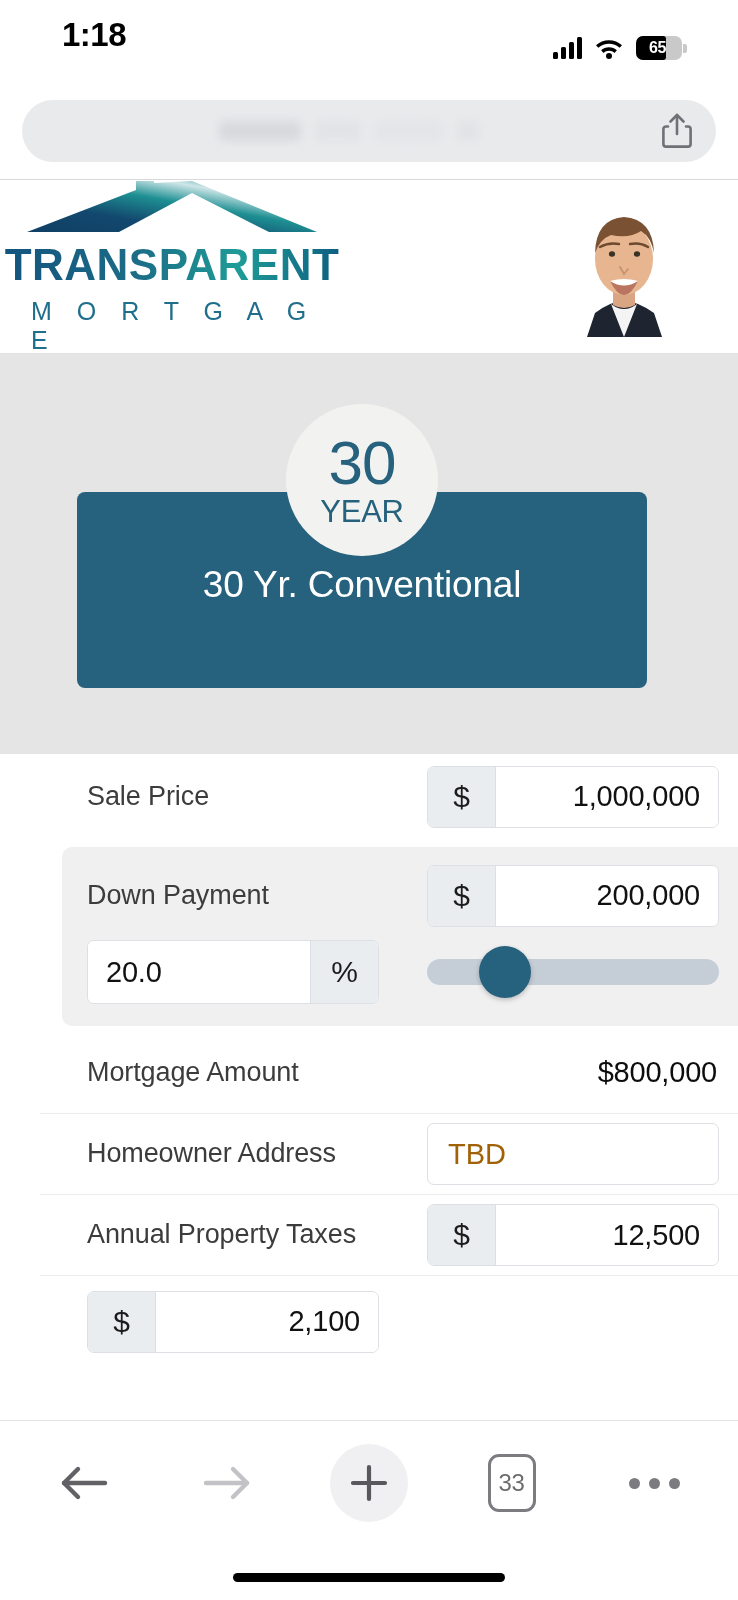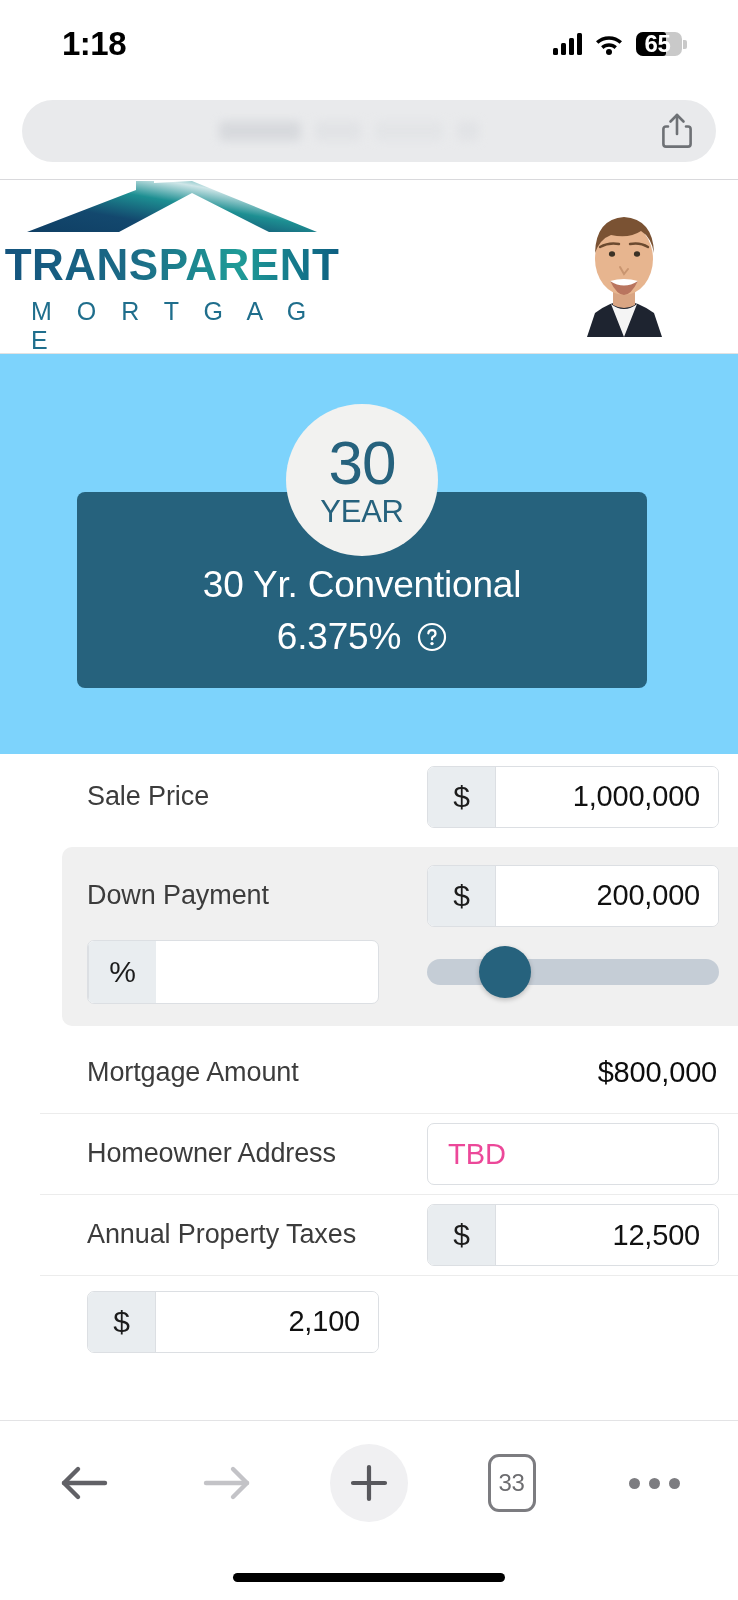--- a/index.html
+++ b/index.html
@@ -20,23 +20,22 @@
     overflow: hidden;
   }
 
   
   .status-bar {
     position: absolute;
     top: 0; left: 0;
     width: 738px;
     height: 80px;
     display: flex;
-    align-items: center;
     justify-content: space-between;
-    padding: 8px 56px 0 62px;
+    padding: 16px 56px 0 62px;
   }
   .status-time {
     font-size: 33px;
     font-weight: bold;
     color: #000;
     letter-spacing: -0.5px;
   }
   .status-right {
     display: flex;
     align-items: center;
@@ -77,21 +76,21 @@
     height: 24px;
     width: 65%;
     background: #000;
     border-radius: 7px 3px 3px 7px;
   }
   .battery-num {
     position: relative;
     z-index: 2;
     width: 100%;
     text-align: center;
-    font-size: 24px;
+    font-size: 16px;
     font-weight: bold;
     color: #fff;
     letter-spacing: -0.4px;
     padding-right: 3px;
   }
   .battery-cap {
     position: absolute;
     right: -5px;
     top: 8px;
     width: 4px;
@@ -187,21 +186,21 @@
   }
 
   .headshot { width: 115px; height: 140px; display:block; }
 
   
   .rate-section {
     position: absolute;
     top: 354px; left: 0;
     width: 738px;
     height: 400px;
-    background: #7dd3fc;
+    background: #e5e5e5;
   }
   .rate-card {
     position: absolute;
     left: 77px; top: 138px;
     width: 570px; height: 196px;
     background: #26627d;
     border-radius: 8px;
     color: #fff;
     text-align: center;
     padding-top: 70px;
@@ -315,21 +314,21 @@
   .text-input {
     width: 292px;
     height: 62px;
     border: 1px solid #dcdfe3;
     border-radius: 7px;
     background: #fff;
     display: flex;
     align-items: center;
     padding: 0 20px;
     font-size: 29px;
-    color: #ec4899;
+    color: #a16207;
   }
 
   
   .dp-block {
     position: relative;
     margin: 10px 22px 0 22px;
     width: 694px;
     background: #f0f0f0;
     border-radius: 10px;
     padding: 8px 0 22px 0;
@@ -502,28 +501,20 @@
       <ellipse cx="70" cy="57" rx="3.1" ry="2.8" fill="#3b3226"></ellipse>
       <path d="M53 70 L57 77 L61 72" stroke="#c99570" stroke-width="2" fill="none" stroke-linecap="round"></path>
       <path d="M43 84 Q57 80 71 84 Q64 95 57 95 Q50 95 43 84 Z" fill="#ffffff"></path>
       <path d="M43 84 Q57 93 71 84 Q64 98 57 98 Q50 98 43 84 Z" fill="#b9755f"></path>
     </svg>
   </div>
 
   <div class="rate-section">
     <div class="rate-card">
       <div class="rate-name">30 Yr. Conventional</div>
-      <div class="rate-line">
-        <span class="rate-pct">6.375%</span>
-        <svg class="help-icon" viewBox="0 0 30 30">
-          <circle cx="15" cy="15" r="13" stroke="#ffffff" stroke-width="2.2" fill="none"></circle>
-          <path d="M11.3 11.4 Q11.6 8.2 15 8.2 Q18.5 8.2 18.5 11.4 Q18.5 13.7 15.6 15 Q15 15.4 15 17.3" stroke="#ffffff" stroke-width="2.2" fill="none" stroke-linecap="round"></path>
-          <circle cx="15" cy="21.6" r="1.7" fill="#ffffff"></circle>
-        </svg>
-      </div>
     </div>
   </div>
 
   <div class="term-badge">
     <div class="term-num">30</div>
     <div class="term-word">YEAR</div>
   </div>
 
   <div class="form">
 
@@ -538,20 +529,21 @@
     <div class="dp-block">
       <div class="row">
         <div class="label">Down Payment</div>
         <div class="input-group">
           <div class="affix left">$</div>
           <div class="field">200,000</div>
         </div>
       </div>
       <div class="dp-lower">
         <div class="pct-group">
+          <div class="field left-align">20.0</div>
           <div class="affix right">%</div>
         </div>
         <div class="slider">
           <div class="slider-track"></div>
           <div class="slider-thumb" style="left: 52px;"></div>
         </div>
       </div>
     </div>
 
     <div class="row" style="margin-top:6px;">

